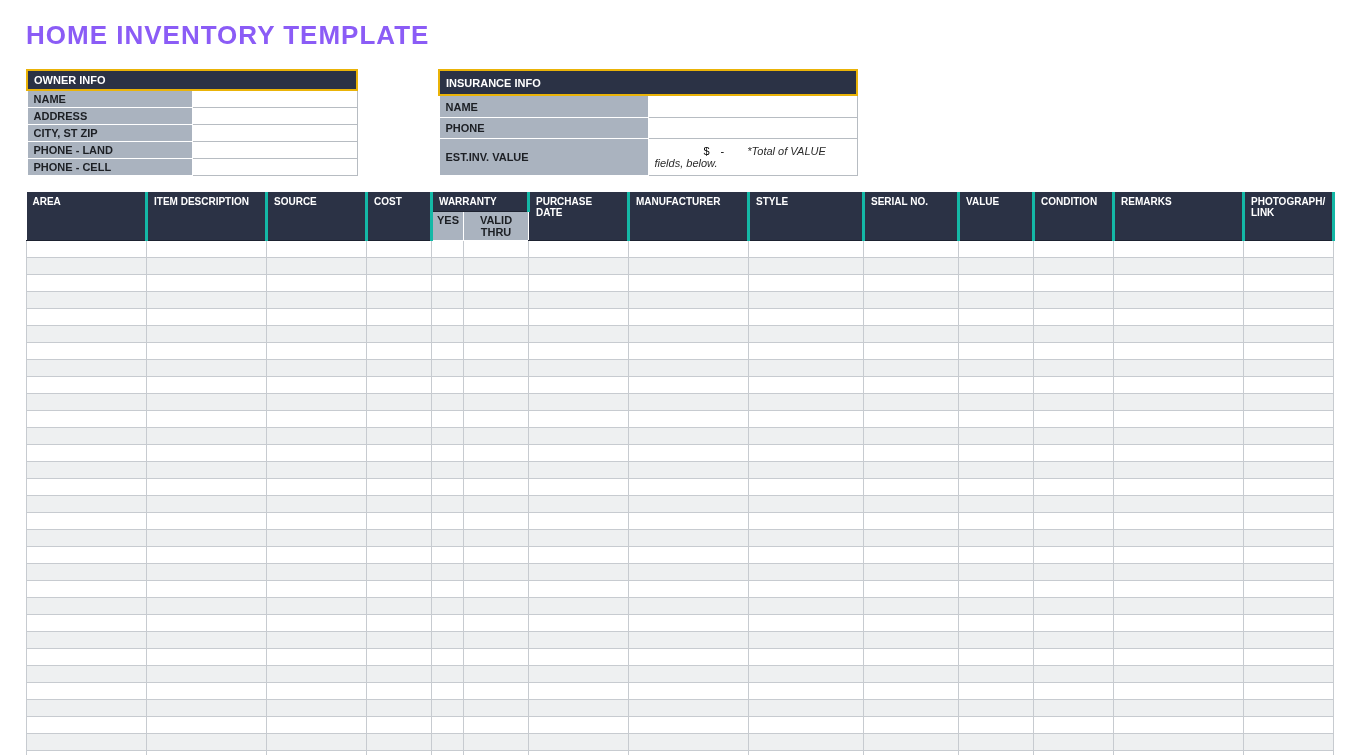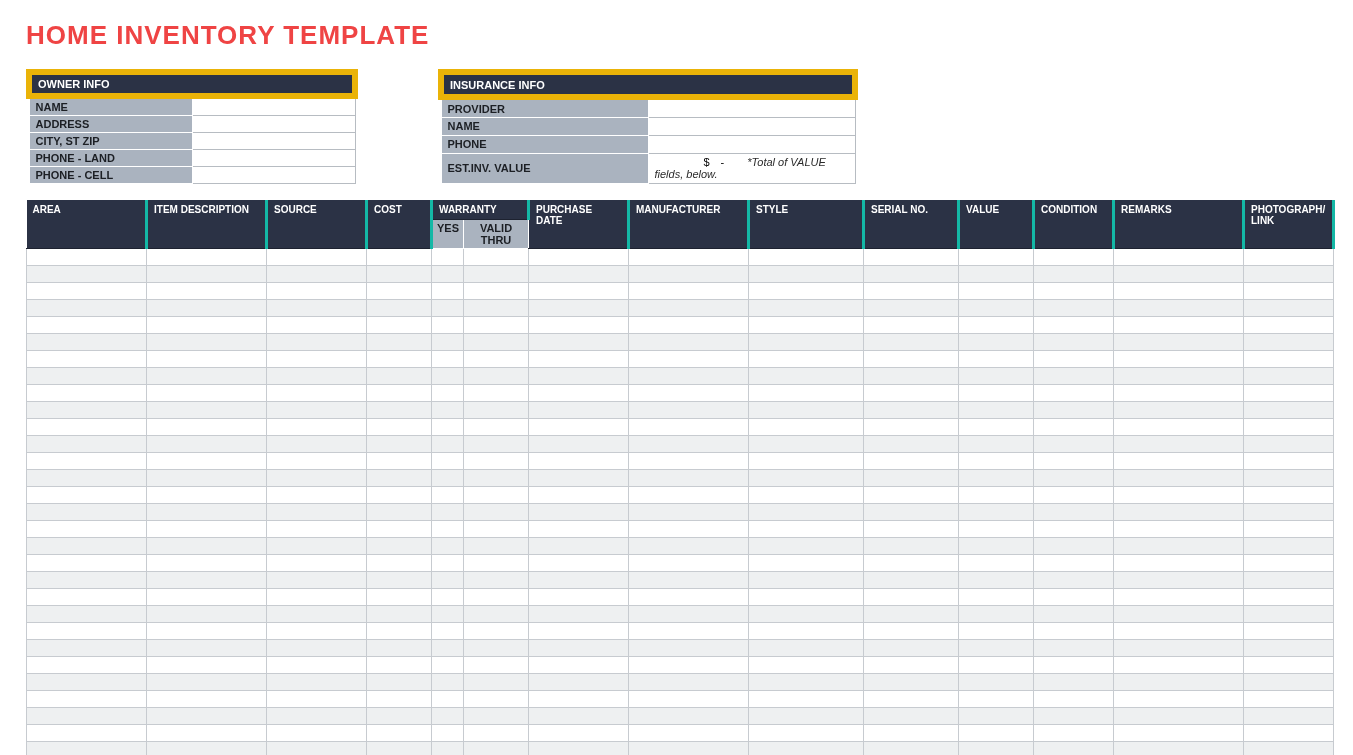--- a/index.html
+++ b/index.html
@@ -12,21 +12,21 @@
   }
   .page {
     width: 1353px;
     padding: 20px 26px 26px 26px;
   }
   .title {
     font-family: "Century Gothic", "Arial", sans-serif;
     font-size: 26px;
     font-weight: 700;
     letter-spacing: 1px;
-    color: #ef4444;
+    color: #8b5cf6;
     margin: 0 0 18px 0;
   }
 
   
   .info-row {
     display: flex;
     gap: 80px;
     margin-bottom: 16px;
   }
   .info-table {
@@ -36,21 +36,21 @@
   .info-table.owner { width: 332px; }
   .info-table.ins   { width: 420px; }
 
   .info-header {
     background: #2b3245;
     color: #ffffff;
     font-size: 11px;
     font-weight: 700;
     text-align: left;
     padding: 3px 6px;
-    border: 6px solid #eab308;
+    border: 2px solid #eab308;
   }
   .info-label {
     background: #aab3bf;
     color: #1c1f24;
     font-size: 11px;
     font-weight: 700;
     text-align: left;
     padding: 2px 6px;
     border: 1px solid #ffffff;
     white-space: nowrap;
@@ -172,24 +172,20 @@
         <td class="info-label">PHONE - CELL</td>
         <td class="info-value"></td>
       </tr>
     </tbody>
       </table>
 
     <table class="info-table ins">
       <tbody>
           <tr>
         <th class="info-header" colspan="2">INSURANCE INFO</th>
-      </tr>
-      <tr>
-        <td class="info-label">PROVIDER</td>
-        <td class="info-value"></td>
       </tr>
       <tr>
         <td class="info-label">NAME</td>
         <td class="info-value"></td>
       </tr>
       <tr>
         <td class="info-label">PHONE</td>
         <td class="info-value"></td>
       </tr>
       <tr class="est-row">

